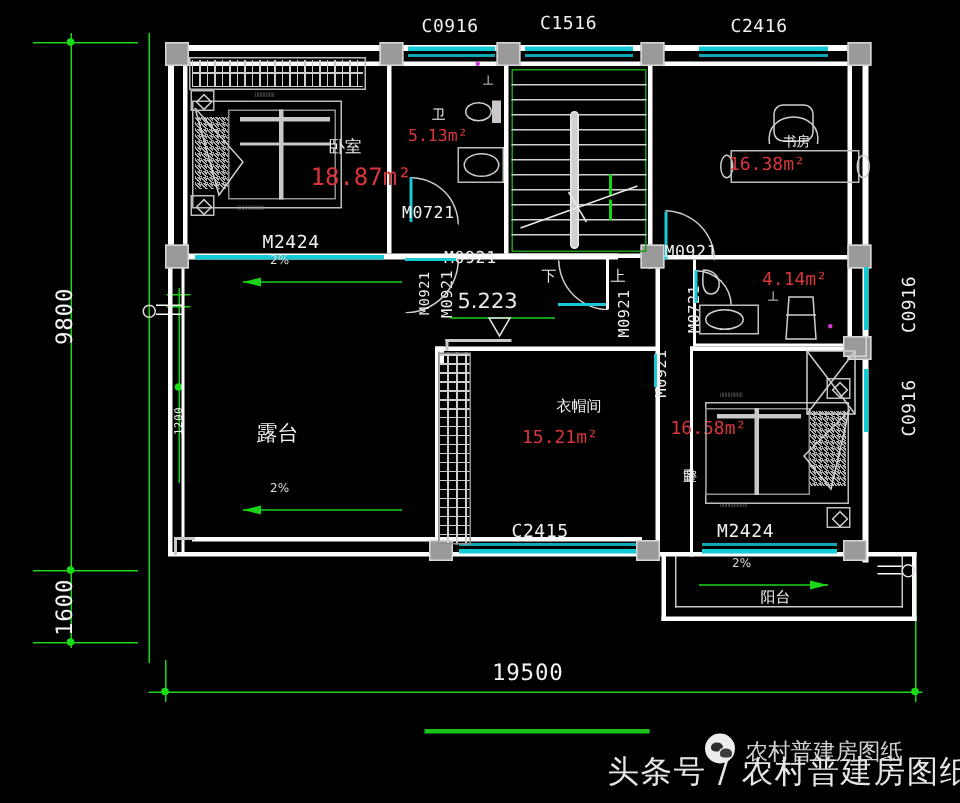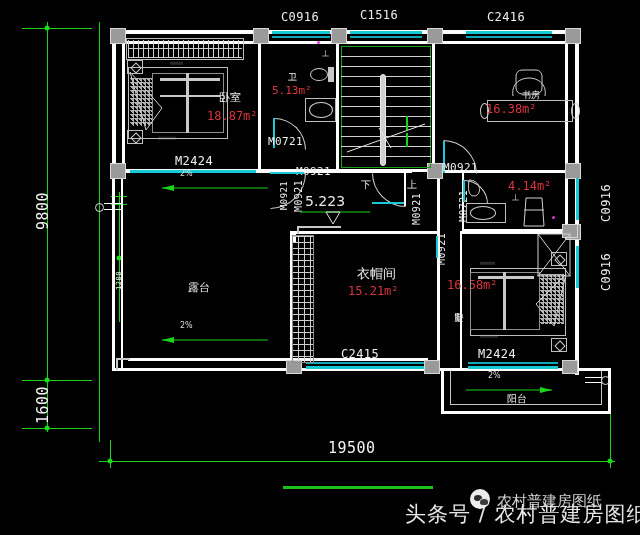--- a/index.html
+++ b/index.html
@@ -183,21 +183,21 @@
     <path d="M2 4 L34 40 L18 62 Z" fill="none" stroke="#cfcfcf" stroke-width="1"></path>
   </svg>
   <div class="outline" style="left:127px;top:60px;width:16px;height:14px;"></div>
   <div class="outline" style="left:127px;top:130px;width:16px;height:14px;"></div>
   <div class="abs" style="left:132px;top:64px;width:6px;height:6px;border:1px solid #ccc;transform:rotate(45deg);"></div>
   <div class="abs" style="left:132px;top:134px;width:6px;height:6px;border:1px solid #ccc;transform:rotate(45deg);"></div>
   <div class="txt" style="left:170px;top:62px;font-size:3px;color:#9a9a9a;">|||||||||||||</div>
   <div class="txt" style="left:158px;top:137px;font-size:3px;color:#9a9a9a;">||||||||||||||||||</div>
 
   <div class="rm-name" style="left:219px;top:92px;font-size:11px;">卧室</div>
-  <div class="rm-area" style="left:207px;top:110px;font-size:12px;text-align:right;">18.87m²</div>
+  <div class="rm-area" style="left:207px;top:110px;font-size:16px;text-align:right;">18.87m²</div>
 
   <div class="oval" style="left:310px;top:68px;width:18px;height:13px;"></div>
   <div class="thinw" style="left:328px;top:67px;width:6px;height:15px;"></div>
   <div class="outline" style="left:305px;top:98px;width:31px;height:24px;"></div>
   <div class="oval" style="left:309px;top:102px;width:24px;height:16px;"></div>
   <div class="magenta" style="left:317px;top:41px;"></div>
   <div class="txt" style="left:322px;top:51px;font-size:7px;">丄</div>
   <div class="rm-name" style="left:288px;top:73px;font-size:9px;">卫</div>
   <div class="rm-area" style="left:272px;top:85px;font-size:11px;">5.13m²</div>
 
@@ -268,21 +268,21 @@
   <div class="outline" style="left:466px;top:203px;width:40px;height:20px;"></div>
   <div class="oval" style="left:470px;top:206px;width:26px;height:14px;"></div>
   <svg class="abs" width="24" height="32" style="left:522px;top:196px;" viewBox="0 0 24 32">
     <path d="M4 2 L20 2 L22 30 L2 30 Z" fill="none" stroke="#cfcfcf" stroke-width="1"></path>
     <line x1="2" y1="14" x2="22" y2="14" stroke="#cfcfcf" stroke-width="1"></line>
   </svg>
   <div class="txt" style="left:512px;top:195px;font-size:7px;">丄</div>
   <div class="magenta" style="left:552px;top:216px;"></div>
   <div class="rm-area" style="left:508px;top:180px;font-size:12px;">4.14m²</div>
 
-  <div class="rm-name" style="left:357px;top:267px;font-size:13px;">衣帽间</div>
+  <div class="rm-name" style="left:371px;top:267px;font-size:10px;">衣帽间</div>
   <div class="rm-area" style="left:348px;top:285px;font-size:12px;">15.21m²</div>
   <div class="code" style="left:341px;top:348px;font-size:12px;">C2415</div>
   <div class="code vert" style="left:437px;top:265px;font-size:10px;">M0921</div>
   <div class="leaf" style="left:436px;top:236px;width:2px;height:22px;"></div>
 
   <div class="abs" style="left:292px;top:235px;width:22px;height:128px;
      background-image:repeating-linear-gradient(0deg,#cfcfcf 0 1px,transparent 1px 6px),repeating-linear-gradient(90deg,#cfcfcf 0 1px,transparent 1px 6px);"></div>
   <div class="outline2" style="left:292px;top:235px;width:22px;height:128px;"></div>
 
   <div class="rm-area" style="left:447px;top:279px;font-size:12px;">16.58m²</div>
@@ -302,21 +302,21 @@
   <div class="txt" style="left:480px;top:262px;font-size:3px;color:#9a9a9a;">|||||||||||||||</div>
   <div class="txt" style="left:480px;top:335px;font-size:3px;color:#9a9a9a;">||||||||||||||||||</div>
 
   <svg class="abs" width="34" height="44" style="left:537px;top:233px;" viewBox="0 0 34 44">
     <rect x="1" y="1" width="32" height="42" fill="none" stroke="#cfcfcf" stroke-width="1"></rect>
     <line x1="1" y1="1" x2="33" y2="43" stroke="#cfcfcf" stroke-width="1"></line>
     <line x1="33" y1="1" x2="1" y2="43" stroke="#cfcfcf" stroke-width="1"></line>
   </svg>
   <div class="code" style="left:478px;top:348px;font-size:12px;">M2424</div>
 
-  <div class="rm-name" style="left:171px;top:282px;font-size:11px;margin-left:17px;">露台</div>
+  <div class="rm-name" style="left:171px;top:282px;font-size:14px;">露台</div>
   <svg class="abs" width="110" height="12" style="left:160px;top:180px;" viewBox="0 0 110 12">
     <line x1="2" y1="8" x2="108" y2="8" stroke="#19d419" stroke-width="1"></line>
     <path d="M2 8 L14 5 L14 11 Z" fill="#19d419"></path>
   </svg>
   <div class="pct" style="left:180px;top:170px;">2%</div>
   <svg class="abs" width="110" height="12" style="left:160px;top:332px;" viewBox="0 0 110 12">
     <line x1="2" y1="8" x2="108" y2="8" stroke="#19d419" stroke-width="1"></line>
     <path d="M2 8 L14 5 L14 11 Z" fill="#19d419"></path>
   </svg>
   <div class="pct" style="left:180px;top:322px;">2%</div>

